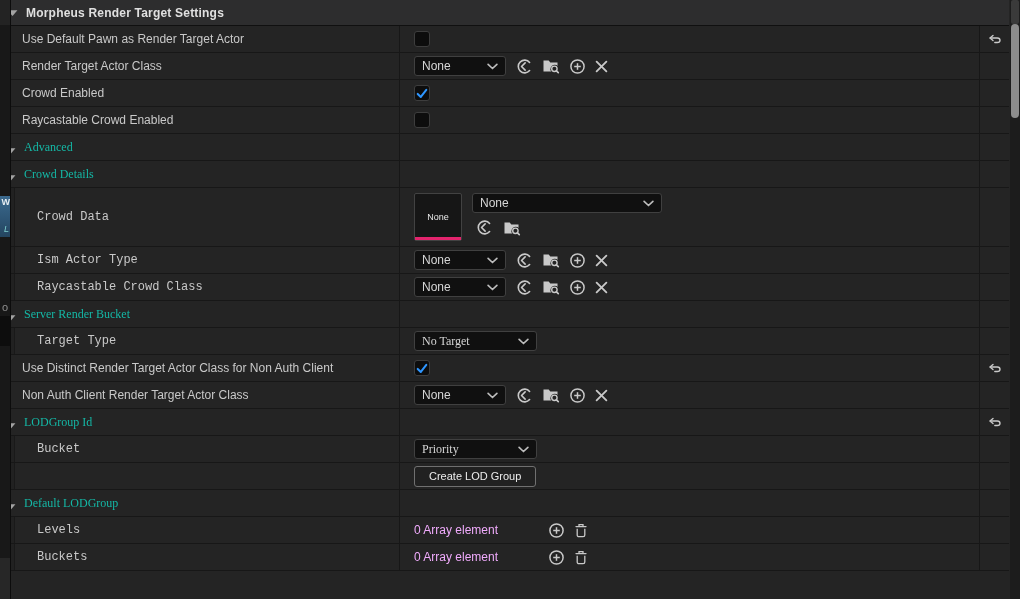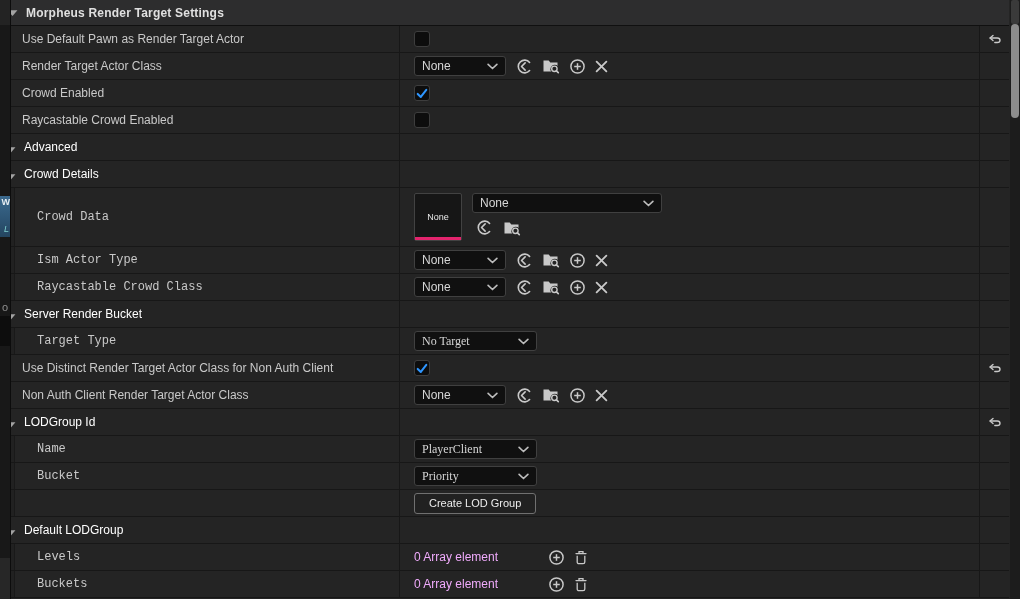--- a/index.html
+++ b/index.html
@@ -28,21 +28,21 @@
 
   .row{display:flex;align-items:center;height:27px;border-bottom:1px solid #171717;
        box-sizing:border-box;background:#242424;}
   .row.tall{height:59px;}
   .gutter{flex:0 0 15px;align-self:stretch;background:#212121;border-right:1px solid #191919;box-sizing:border-box;}
   .label-cell{flex:0 0 399px;box-sizing:border-box;display:flex;align-items:flex-end;gap:8px;
               padding-left:22px;overflow:hidden;}
   .row.indent .label-cell{flex:0 0 384px;font-family:Liberation Mono, monospace;}
   .crow .label-cell{padding-left:5px;}
   .label{color:#c9c9c9;font-size:12px;white-space:nowrap;}
-  .crow .label{color:#ffffff;}
+  .crow .label{color:#14b8a6;font-family:Liberation Serif, serif;}
   .value-cell{flex:1 1 auto;align-self:stretch;display:flex;align-items:center;
               padding-left:14px;border-left:1px solid #171717;box-sizing:border-box;min-width:0;}
   .value-cell.tallcell{align-items:flex-start;padding-top:5px;}
   .reset-cell{flex:0 0 30px;align-self:stretch;border-left:1px solid #171717;box-sizing:border-box;
               display:flex;align-items:center;justify-content:center;color:#b9b9b9;}
 
   
   .checkbox{width:16px;height:16px;background:#0d0d0d;border:1px solid #3d3d3d;border-radius:3px;
             box-sizing:border-box;display:flex;align-items:center;justify-content:center;}
   .combo{height:20px;background:#101010;border:1px solid #404040;border-radius:3px;box-sizing:border-box;
@@ -452,37 +452,20 @@
       <div class="reset-cell">
         <span class="icon-btn">
           <svg width="14" height="11" viewBox="0 0 14 11">
               <path d="M5 1.5 L2 4 L5 6.5" fill="none" stroke="currentColor" stroke-width="1.4" stroke-linecap="round" stroke-linejoin="round"></path>
               <path d="M2.3 4 H9.3 C11.3 4 12 5.2 12 6.3 C12 7.6 11.1 8.5 9.3 8.5 H6.8" fill="none" stroke="currentColor" stroke-width="1.4" stroke-linecap="round"></path>
             </svg>
         </span>
       </div>
     </div>
 
-    <div class="row indent">
-      <div class="gutter"></div>
-      <div class="label-cell">
-          <span class="label">Name</span>
-        </div>
-      <div class="value-cell">
-        <div class="combo w-md">
-          <span>PlayerClient</span>
-          <span class="chev">
-              <svg width="11" height="7" viewBox="0 0 10 6">
-                <path d="M1 1 L5 4.8 L9 1" fill="none" stroke="currentColor" stroke-width="1.5" stroke-linecap="round"></path>
-              </svg>
-            </span>
-        </div>
-      </div>
-      <div class="reset-cell"></div>
-    </div>
 
     <div class="row indent">
       <div class="gutter"></div>
       <div class="label-cell">
           <span class="label">Bucket</span>
         </div>
       <div class="value-cell">
         <div class="combo w-md">
           <span>Priority</span>
           <span class="chev">

